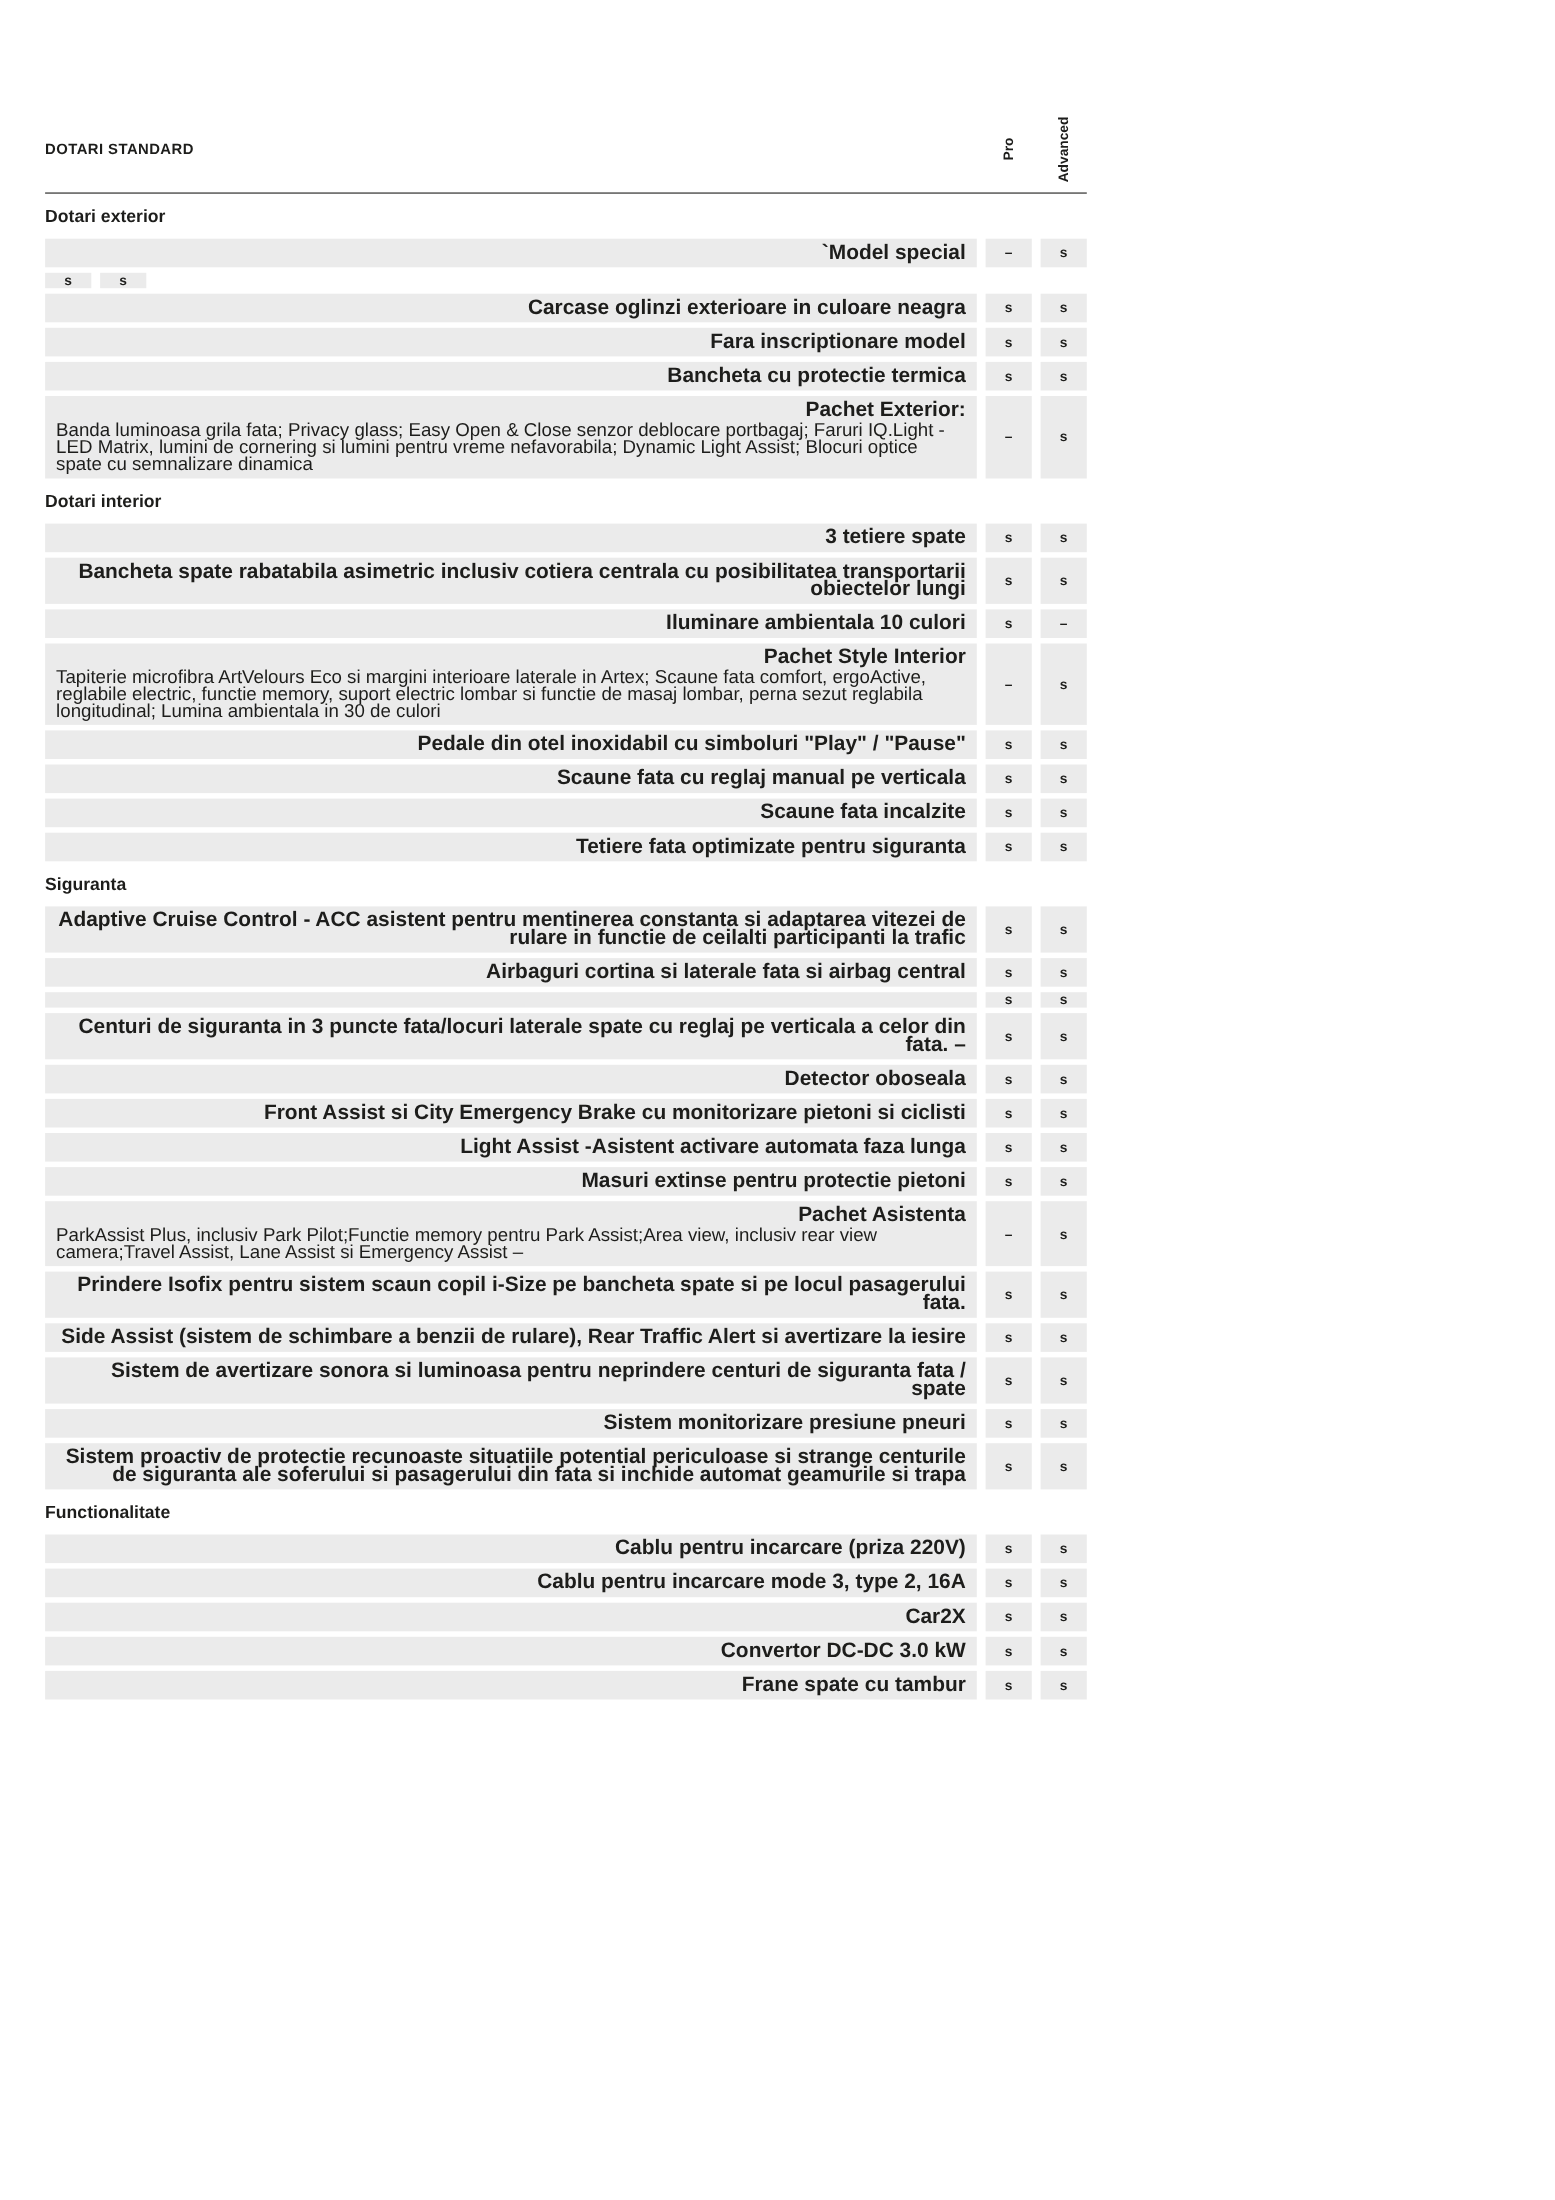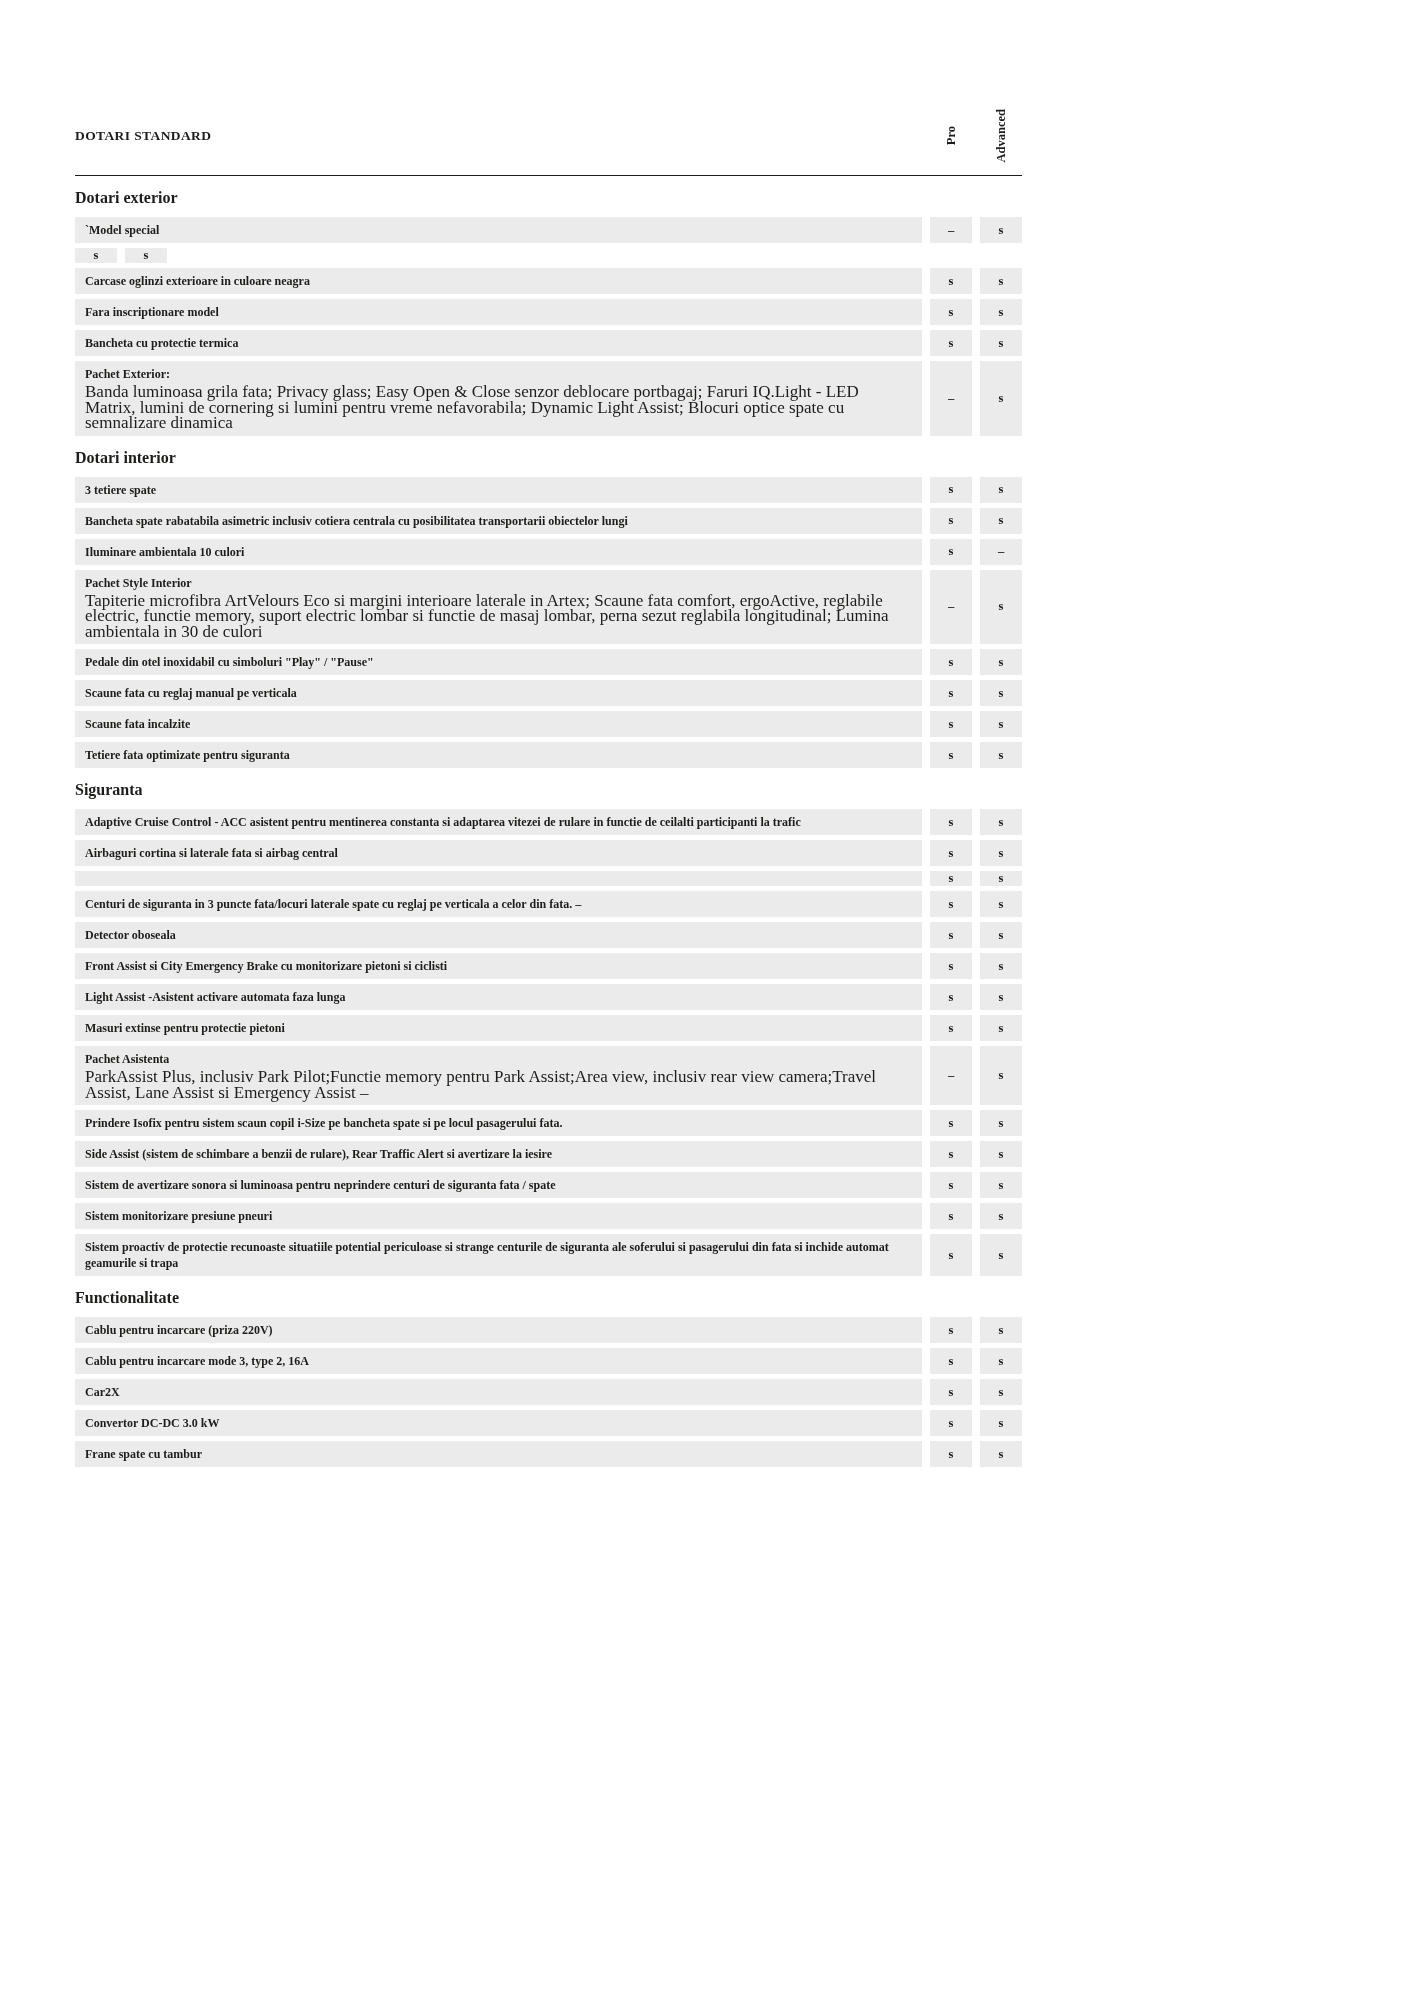--- a/index.html
+++ b/index.html
@@ -6,23 +6,22 @@
   html, body { background:#ffffff; }
   body {
     width:1414px;
     min-height:2000px;
     font-family:"Liberation Sans", sans-serif;
     color:#1d1d1b;
     position:relative;
   }
   .page {
     width:947px;
-    margin-left:75px;
+    margin-left:41px;
     padding-top:96px;
-    font-family:Liberation Serif, serif;
   }
   .doc-header {
     height:80px;
     display:flex;
     justify-content:space-between;
     align-items:center;
     border-bottom:1.5px solid #1d1d1b;
   }
   .doc-title {
     font-size:13.5px;
@@ -61,23 +60,24 @@
   }
   .row-label {
     flex:1;
     background:#ebebeb;
     padding:5px 10px;
     display:flex;
     flex-direction:column;
     justify-content:center;
   }
   .row-title {
-    font-size:12px;
+    font-size:19px;
     font-weight:bold;
     line-height:16px;
+    text-align:right;
   }
   .row-desc {
     font-size:17px;
     line-height:15.5px;
     margin-top:2px;
   }
   .val-cell {
     width:42px;
     background:#ebebeb;
     display:flex;

